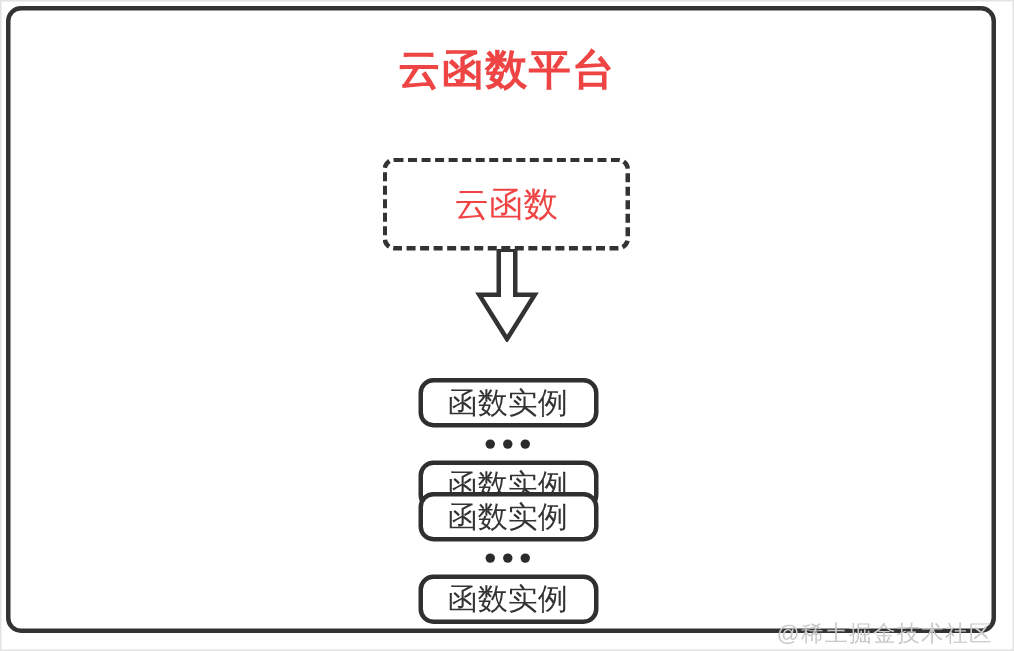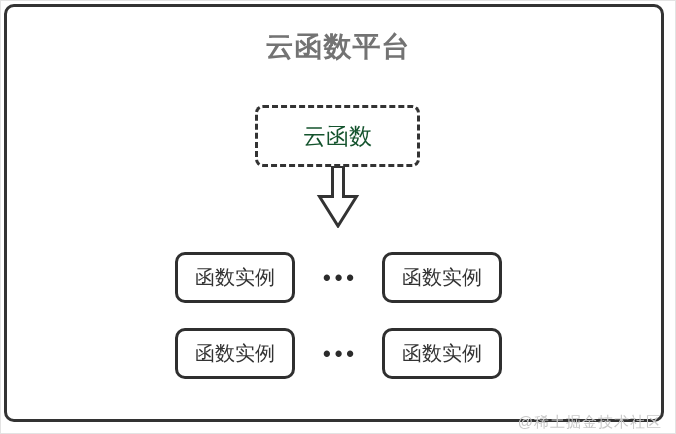--- a/index.html
+++ b/index.html
@@ -29,54 +29,55 @@
   }
   .title {
     position: absolute;
     left: 0;
     top: 28px;
     width: 676px;
     text-align: center;
     font-size: 28px;
     font-weight: bold;
     letter-spacing: 1px;
-    color: #737373;
+    color: #ef4444;
   }
   .cloud-box {
     position: absolute;
     left: 255px;
     top: 105px;
     width: 165px;
     height: 62px;
     border: 3px dashed #333333;
     border-radius: 8px;
     box-sizing: border-box;
     display: flex;
     align-items: center;
     justify-content: center;
     font-size: 23px;
-    color: #14532d;
+    color: #ef4444;
     background: #ffffff;
     font-family: Liberation Serif, serif;
   }
   .arrow {
     position: absolute;
     left: 316px;
     top: 166px;
     width: 44px;
     height: 62px;
   }
   .instance-row {
     position: absolute;
     left: 175px;
     width: 327px;
     height: 51px;
     display: flex;
     justify-content: space-between;
     align-items: center;
+    flex-direction: column;
   }
   .row-1 { top: 252px; }
   .row-2 { top: 328px; }
   .instance-box {
     width: 120px;
     height: 51px;
     border: 3px solid #2f2f2f;
     border-radius: 10px;
     box-sizing: border-box;
     display: flex;

